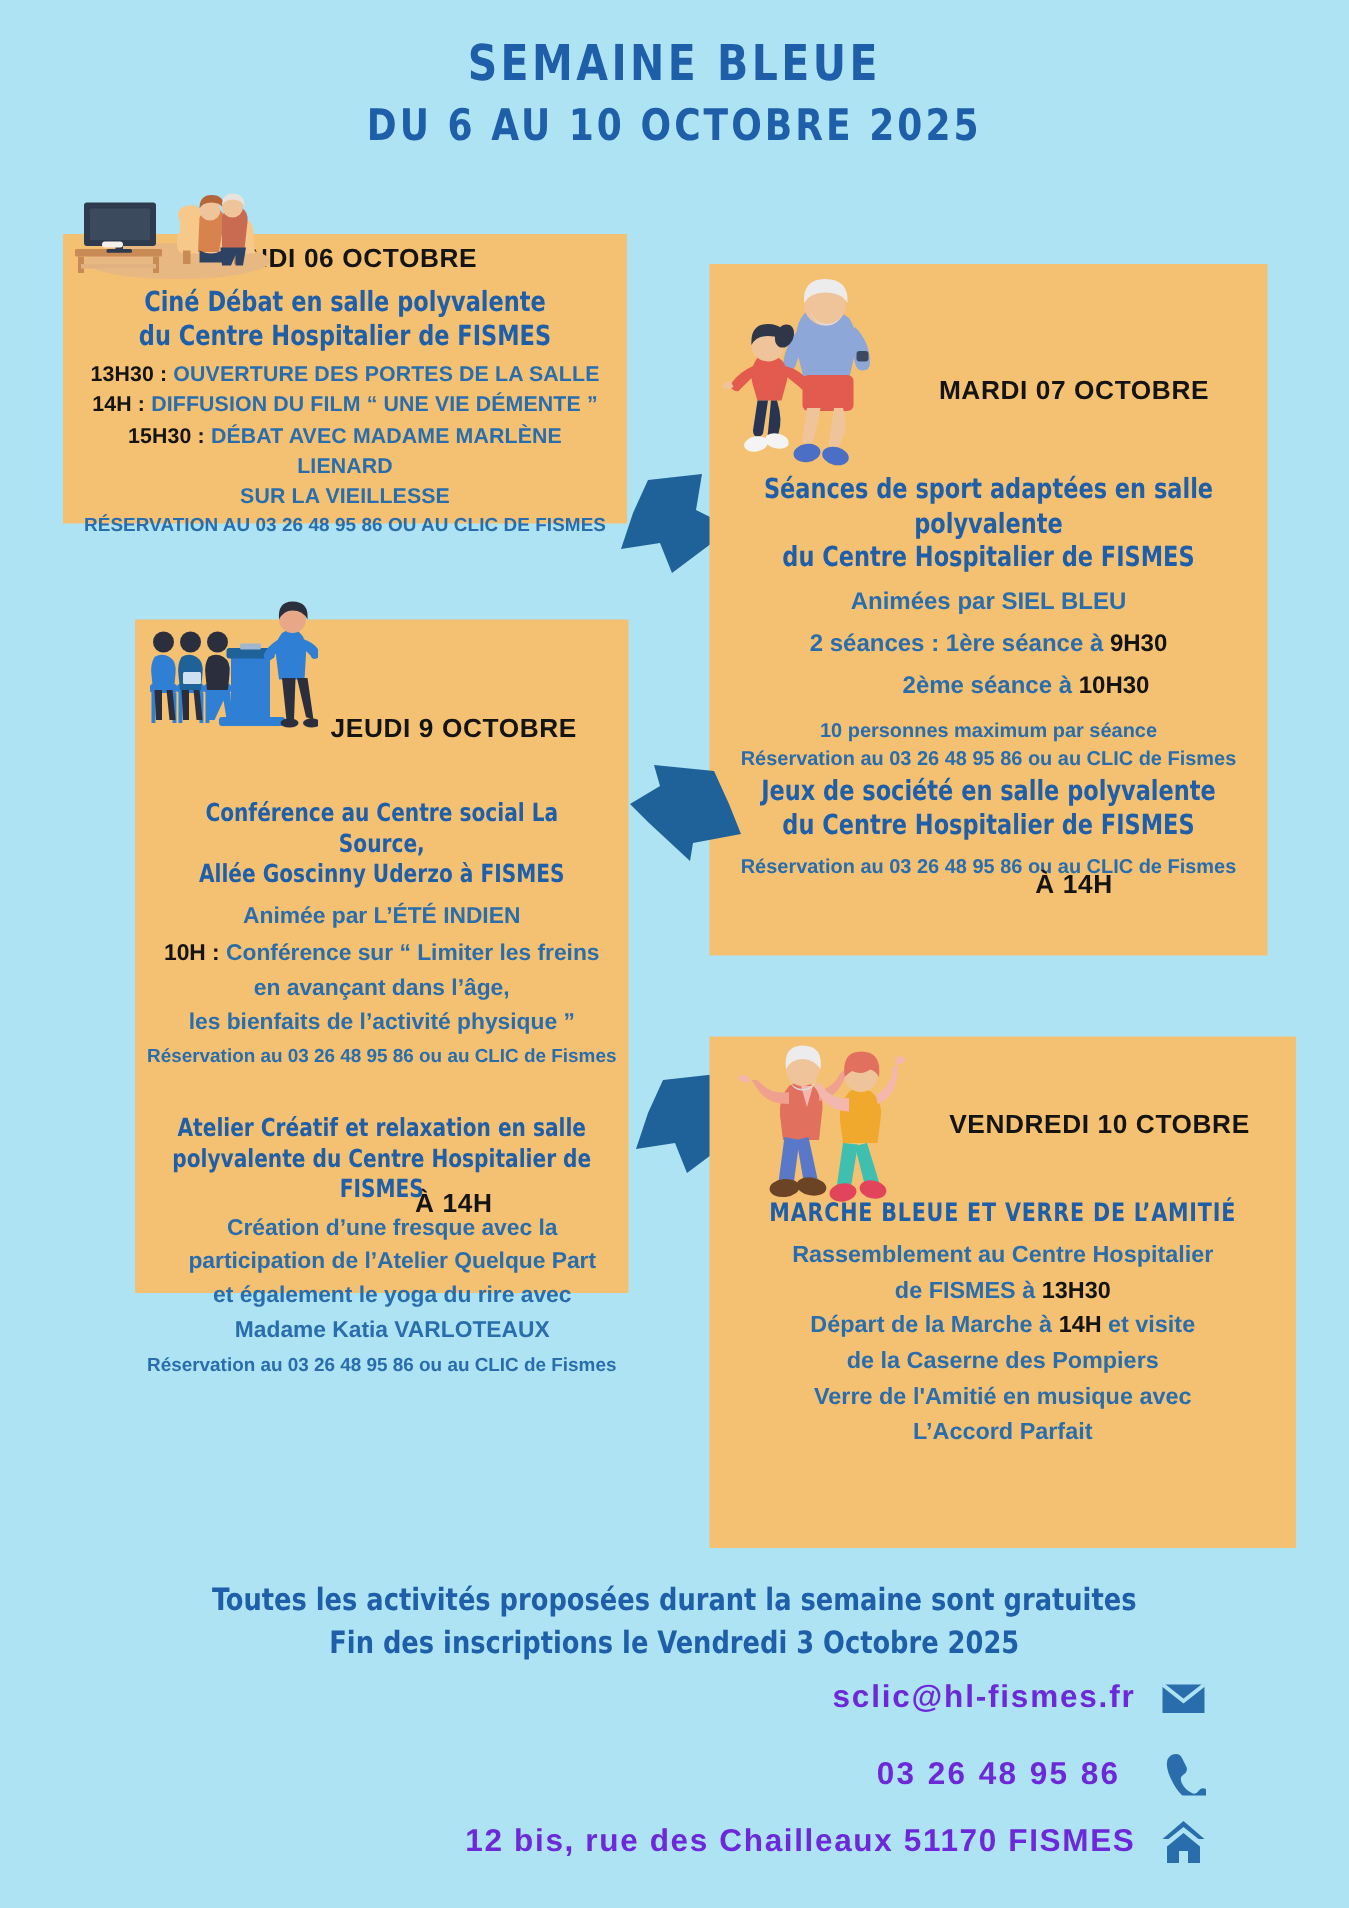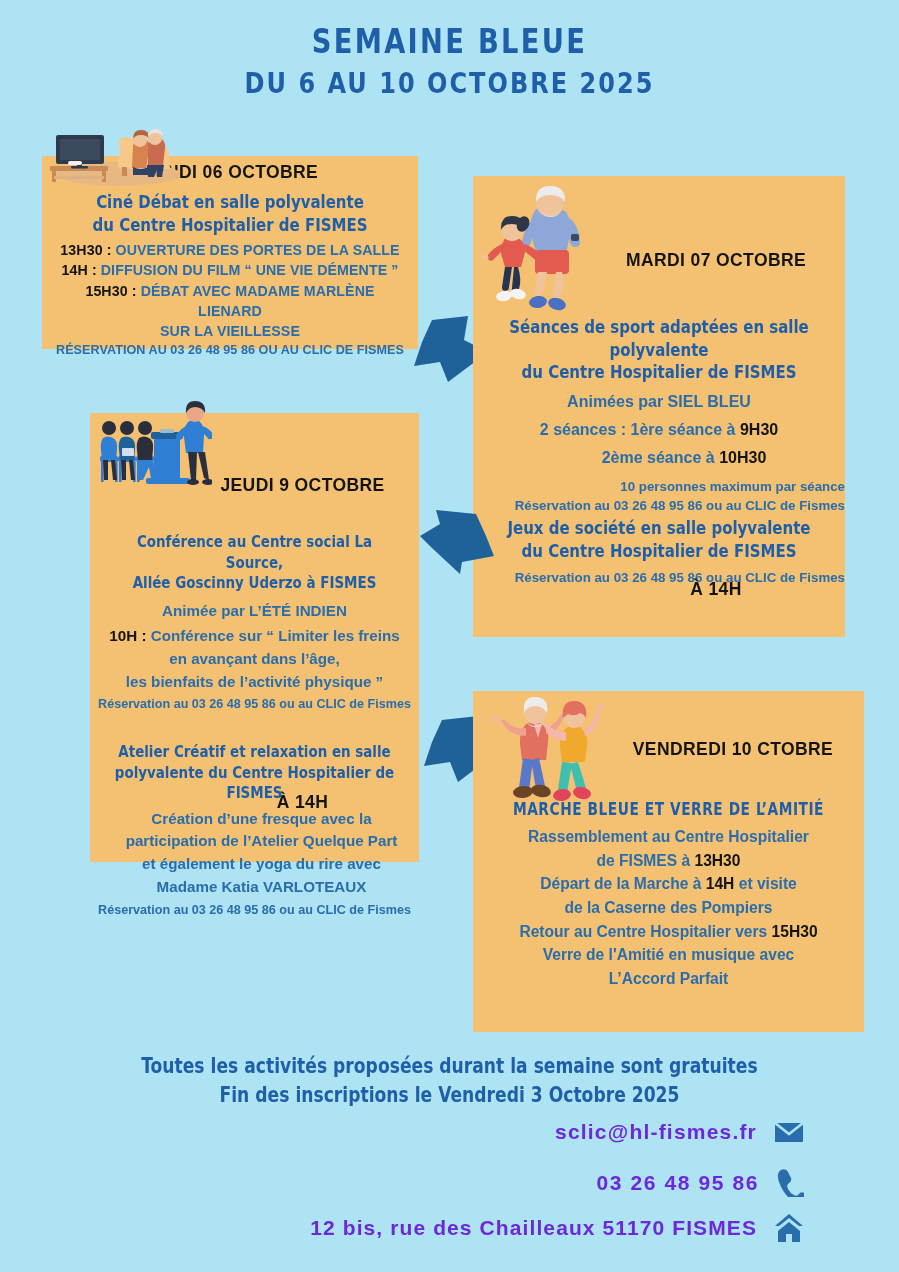--- a/index.html
+++ b/index.html
@@ -73,21 +73,21 @@
   
   #card-lundi .daylabel{margin-top:6px;}
   .l-head{font-size:18.5px;line-height:1.25;margin-top:7px;}
   .l-body{font-size:14.2px;line-height:1.42;margin-top:4px;letter-spacing:.1px;}
   .l-res{font-size:12.6px;line-height:1.4;margin-top:1px;letter-spacing:.05px;}
 
   
   #card-mardi .daylabel{position:absolute;left:118px;top:74px;width:250px;}
   .m-head{font-size:18.5px;line-height:1.22;}
   .m-sub{font-size:16px;line-height:1.5;}
-  .m-small{font-size:13.3px;line-height:1.45;text-align:right;}
+  .m-small{font-size:13.3px;line-height:1.45;}
   .m-a14{font-size:17.5px;}
 
   
   #card-jeudi .daylabel{position:absolute;left:105px;top:62px;width:215px;}
   .j-head{font-size:16.6px;line-height:1.24;}
   .j-sub{font-size:15.2px;line-height:1.5;}
   .j-small{font-size:12.6px;line-height:1.4;}
 
   
   #card-vendredi .daylabel{position:absolute;left:140px;top:48px;width:240px;}
@@ -112,21 +112,21 @@
     transform:scaleX(.93);
   }
   .contact-row{
     position:absolute;
     display:flex;align-items:center;justify-content:flex-end;
     color:#6d28d9;
     font-family:"Liberation Sans",sans-serif;
     font-weight:bold;
   }
   #contact-email{right:95px;top:1120px;font-size:21px;letter-spacing:1.2px;}
-  #contact-phone{right:95px;top:1168px;font-size:21px;letter-spacing:1.6px;}
+  #contact-phone{right:95px;top:1168px;font-size:21px;letter-spacing:1.6px;gap:12px;}
   #contact-address{right:95px;top:1213px;font-size:21px;letter-spacing:1.1px;}
   .contact-icon{margin-left:17px;display:inline-flex;align-items:center;}
 </style>
 </head>
 <body>
 
 <div class="poster">
 
   <div class="title-block">
     <div class="title-main">SEMAINE BLEUE</div>
@@ -334,21 +334,20 @@
 
   <div class="card" id="card-vendredi">
     <div class="daylabel">VENDREDI 10 CTOBRE</div>
     <div style="position:absolute;left:0;right:0;top:108px;">
       <div class="cond ctr v-head">MARCHE BLEUE ET VERRE DE L’AMITIÉ</div>
       <div class="reg ctr v-body pad" style="margin-top:6px;">
         <div><span>Rassemblement au Centre Hospitalier</span><span class="blk"></span><span></span></div>
         <div><span>de FISMES à </span><span class="blk">13H30</span><span></span></div>
         <div><span>Départ de la Marche à </span><span class="blk">14H</span><span> et visite</span></div>
         <div><span>de la Caserne des Pompiers</span><span class="blk"></span><span></span></div>
-        <div><span>Retour au Centre Hospitalier vers </span><span class="blk">15H30</span><span></span></div>
         <div><span>Verre de l'Amitié en musique avec</span><span class="blk"></span><span></span></div>
         <div><span>L’Accord Parfait</span><span class="blk"></span><span></span></div>
       </div>
     </div>
   </div>
 
   <div class="illus" style="left:492px;top:692px;">
     <svg width="126" height="112" viewBox="0 0 126 112">
 
       <path d="M34 32 q-7 8 -6 20 l2 16 l24 0 l2 -18 q2 -11 -6 -18 q-8 -5 -16 0z" fill="#e2705e"></path>

